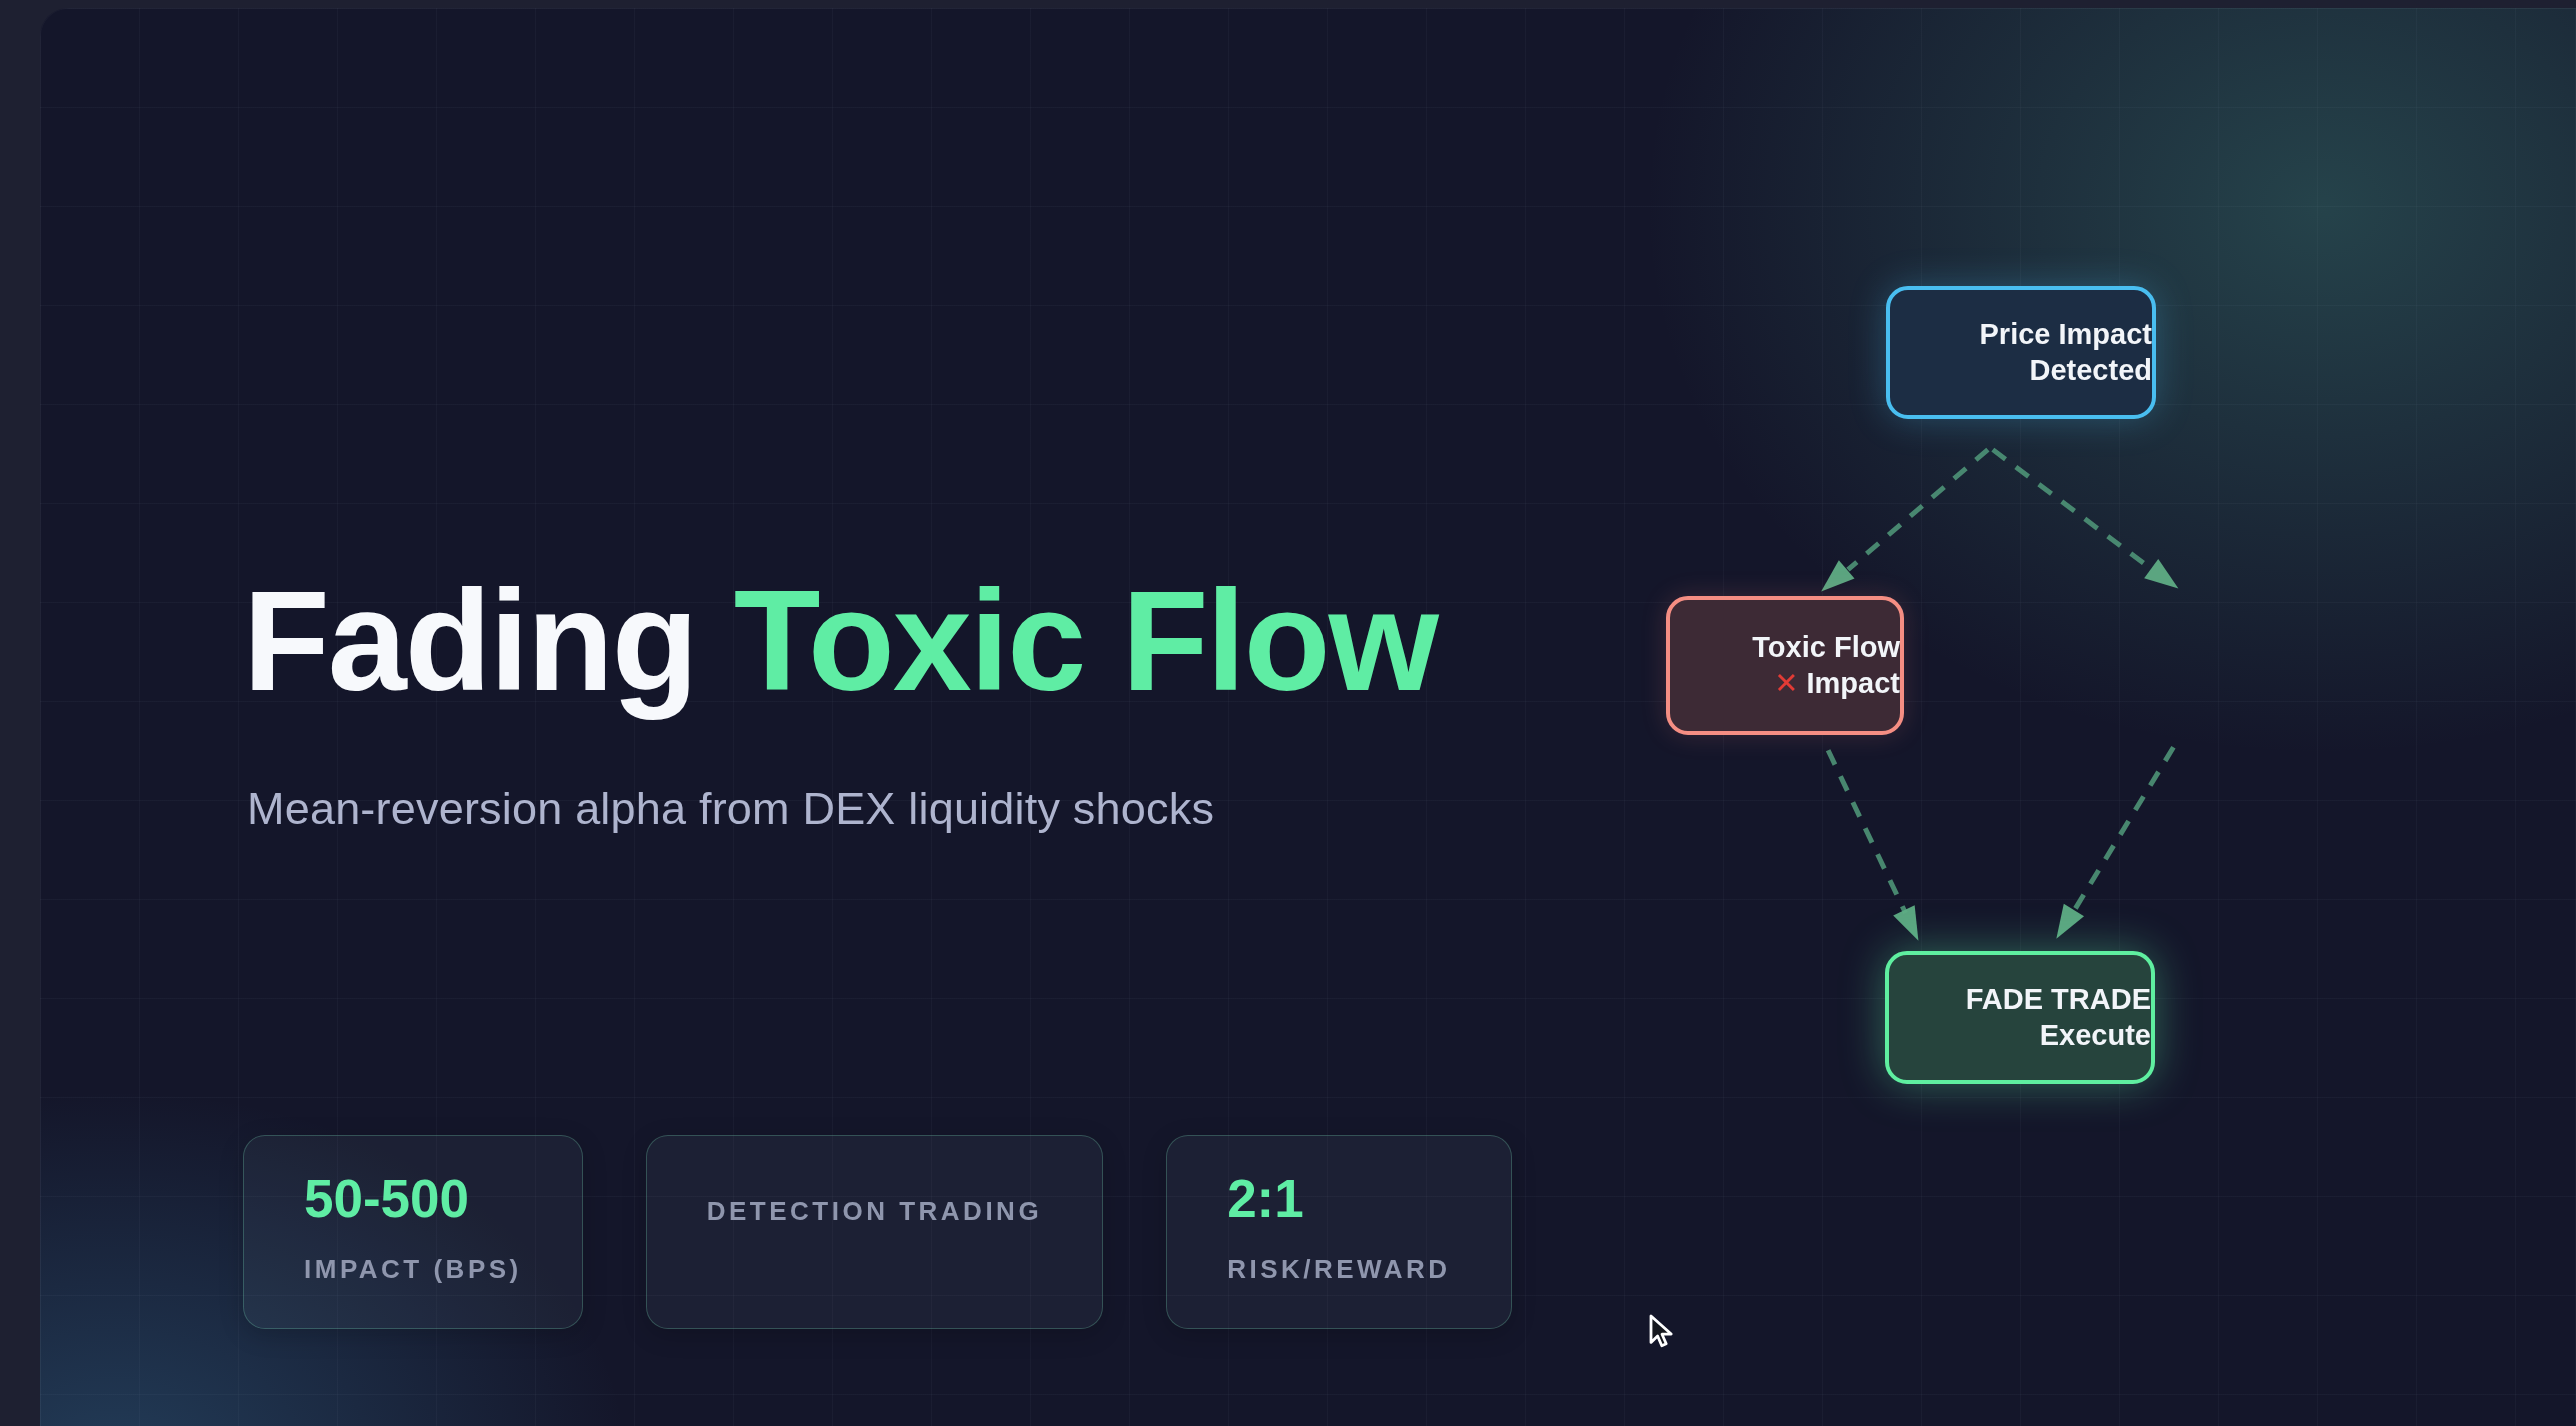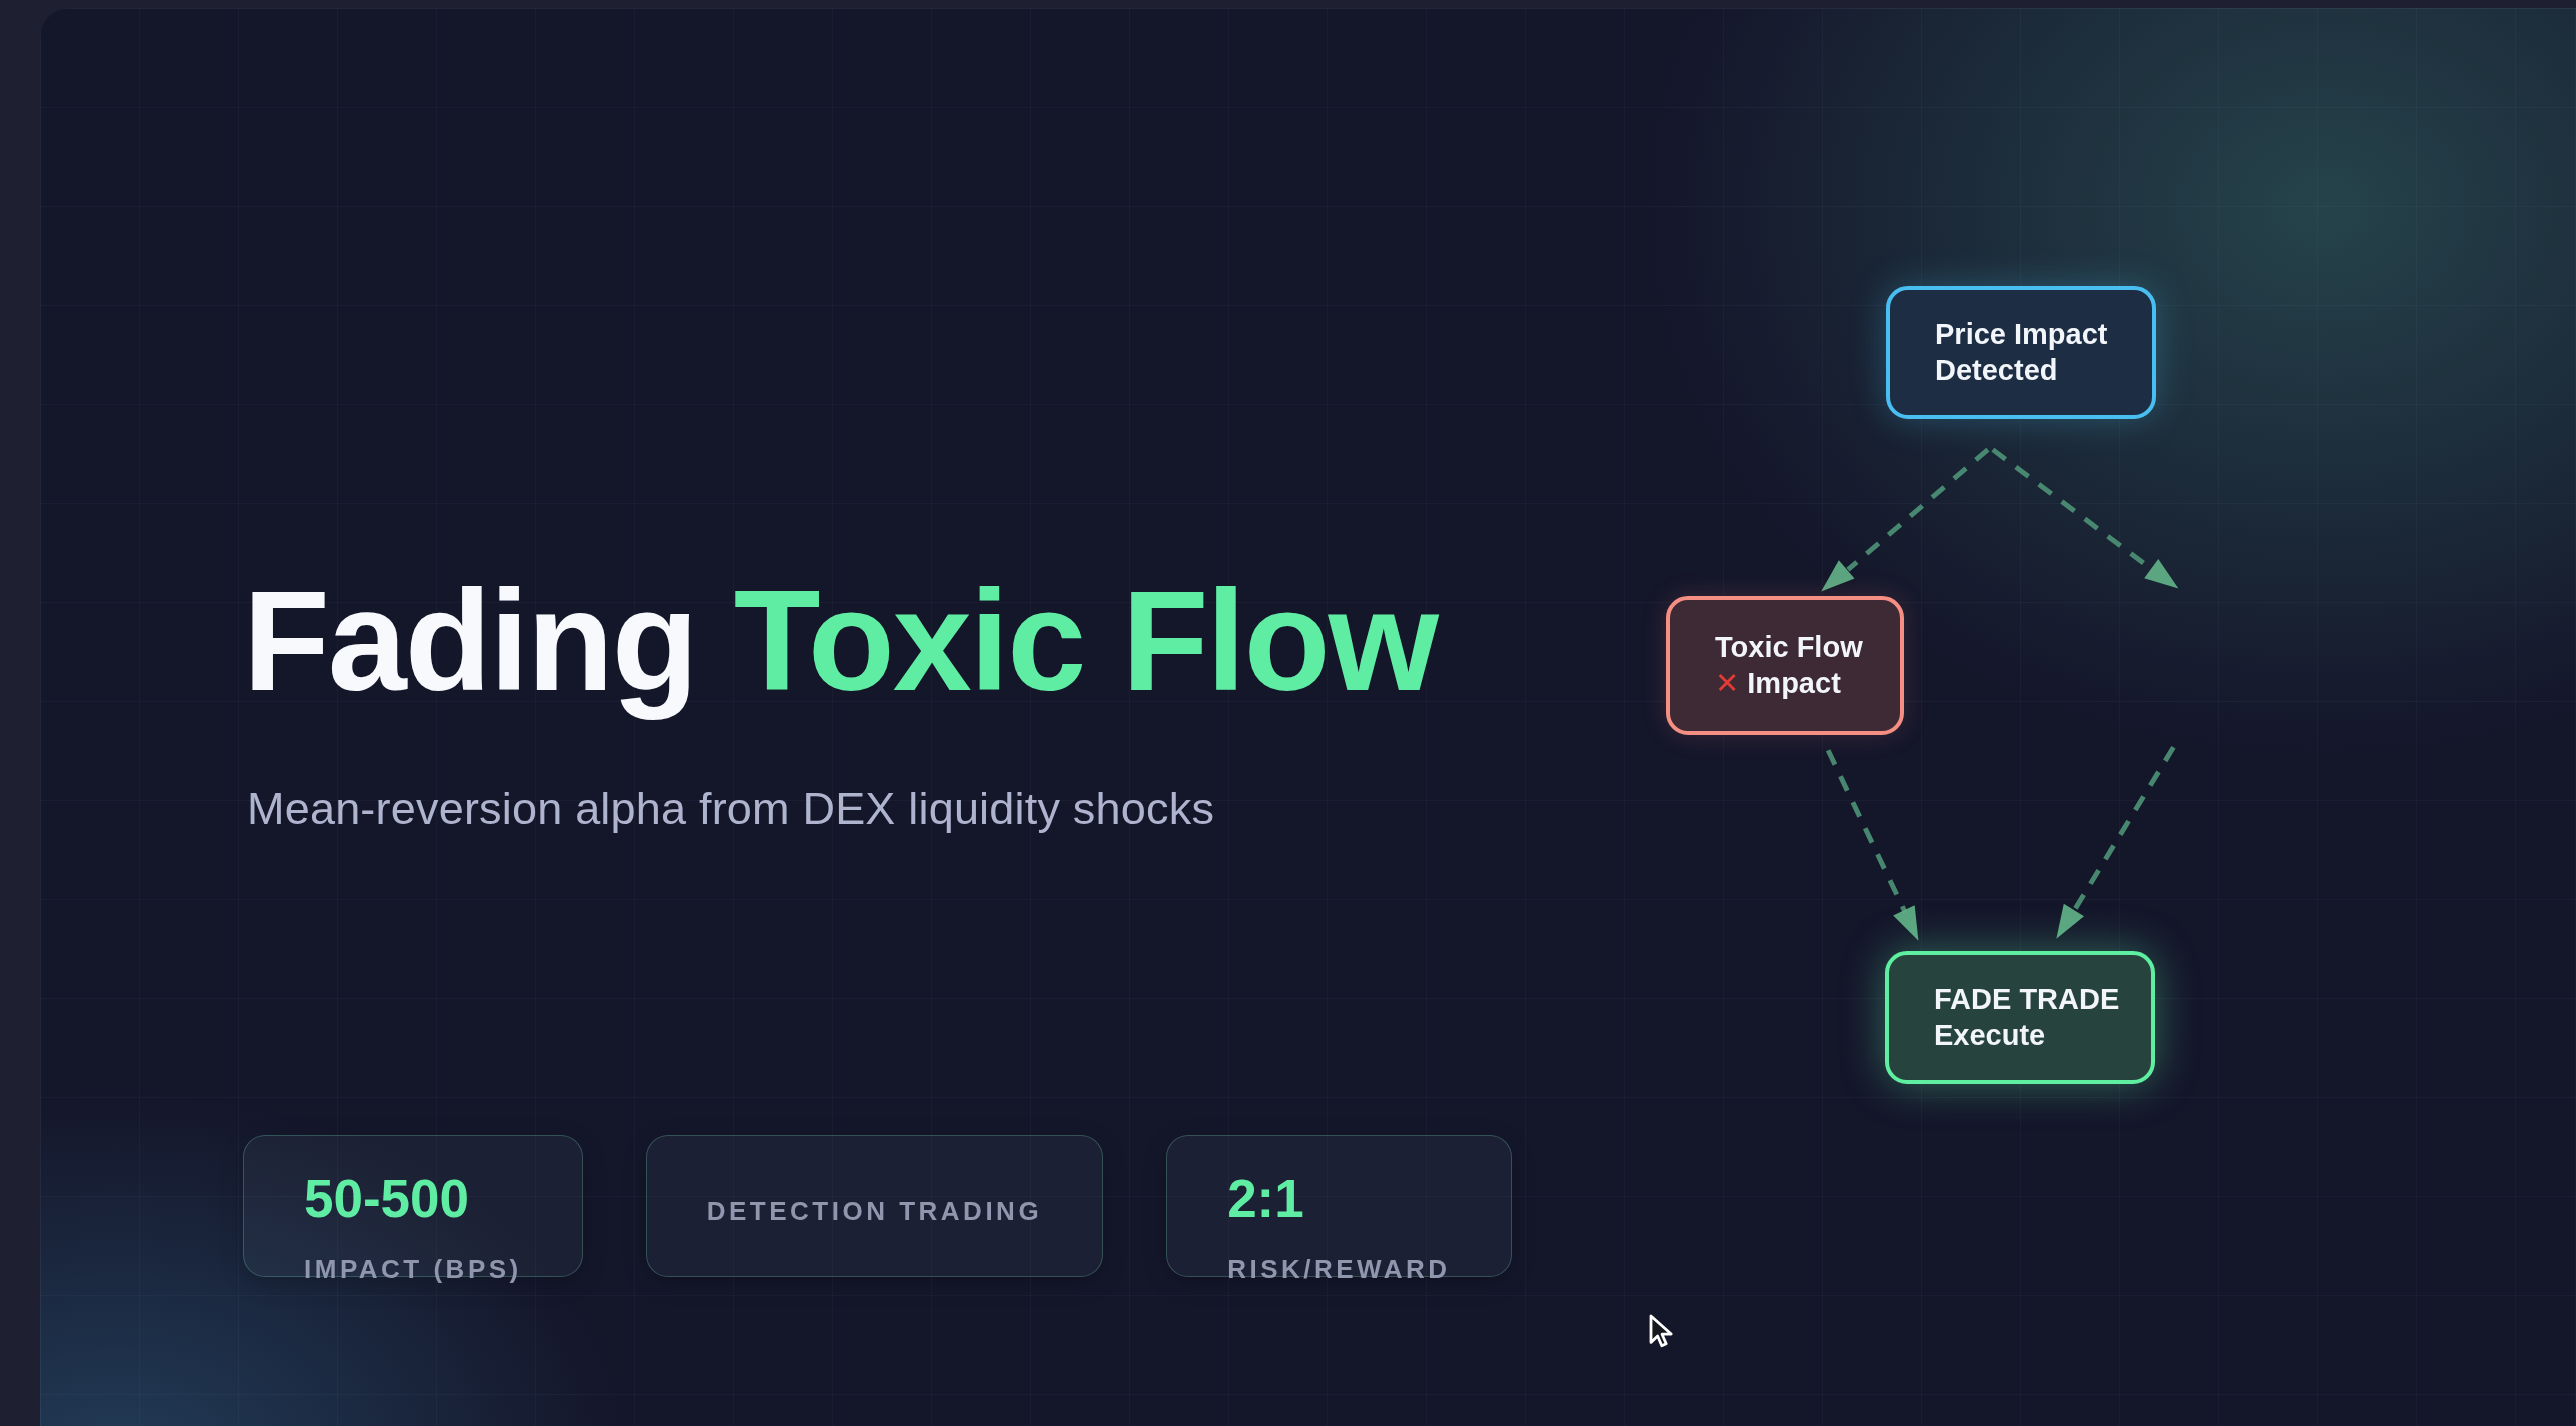--- a/index.html
+++ b/index.html
@@ -26,28 +26,28 @@
   .badge span{color:#6ce9a6;font-size:33px;font-weight:bold;letter-spacing:6px;}
   
   .title{position:absolute;left:203px;top:558px;font-size:142px;font-weight:900;
          letter-spacing:-2px;line-height:1.05;white-space:nowrap;}
   .title .w{color:#f7f9fc;}
   .title .g{color:#5feda4;}
   
   .subtitle{position:absolute;left:207px;top:775px;font-size:45px;color:#aeb4ce;letter-spacing:0.2px;}
   
   .stats{position:absolute;left:203px;top:1127px;display:flex;gap:63px;}
-  .card{height:142px;border-radius:22px;padding:34px 60px 0 60px;
+  .card{height:194px;border-radius:22px;padding:34px 60px 0 60px;
         background:rgba(148,163,184,0.07);
         border:1.5px solid rgba(110,200,165,0.30);
         box-shadow:0 6px 24px rgba(0,0,0,0.18);}
   .card .val{color:#5feda4;font-size:53px;font-weight:bold;line-height:1.1;}
   .card .lab{color:#8f96ad;font-size:26px;letter-spacing:3.5px;margin-top:26px;font-weight:bold;white-space:nowrap;}
   
-  .node{position:absolute;display:flex;flex-direction:column;align-items:flex-start;justify-content:center;
+  .node{position:absolute;display:flex;flex-direction:column;align-items:flex-end;justify-content:center;
         border-radius:22px;color:#f2f5f9;font-weight:bold;font-size:29px;line-height:1.24;text-align:center;padding-left:45px;}
   .node-top{left:1846px;top:278px;width:270px;height:133px;
             background:#1c2d44;border:4px solid #49bef0;
             box-shadow:0 0 36px rgba(80,190,240,0.28);}
   .node-left{left:1626px;top:588px;width:238px;height:139px;
              background:#3d2a35;border:4px solid #f58e83;
              box-shadow:0 0 26px rgba(240,130,120,0.18);}
   .node-right{left:2039px;top:588px;width:298px;height:137px;
               background:#24403a;border:4px solid #55e398;
               box-shadow:0 0 30px rgba(95,237,164,0.22);}

